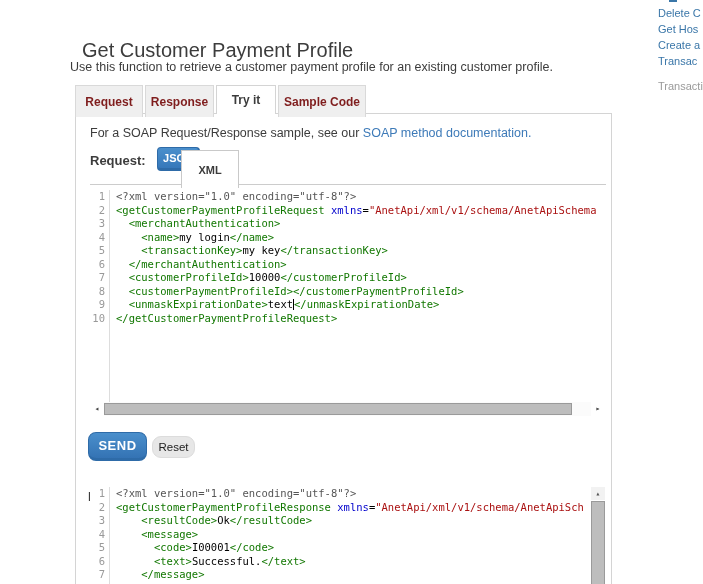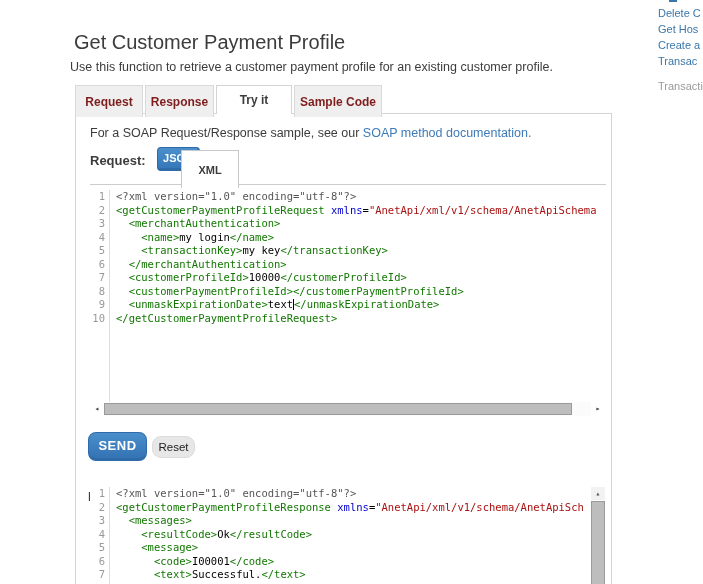--- a/index.html
+++ b/index.html
@@ -7,33 +7,33 @@
     width:703px;height:584px;overflow:hidden;position:relative;
     background:#fff;color:#3c3c3c;
     font-family:"Liberation Sans",sans-serif;
   }
   
   .top-links{position:absolute;left:658px;top:5px;width:60px;}
   .top-link{font-size:11px;color:#3a76a8;line-height:16px;white-space:nowrap;cursor:pointer;}
   .top-section{font-size:11px;color:#9a9a9a;line-height:16px;margin-top:9px;white-space:nowrap;}
   .clip-fragment{position:absolute;left:669px;top:0;width:8px;height:2px;background:#3a76a8;}
   
-  .page-title{position:absolute;left:70px;top:27px;margin:4px;font-size:20px;font-weight:400;color:#3c3c3c;}
+  .page-title{position:absolute;left:70px;top:27px;margin:12px;font-size:20px;font-weight:400;color:#3c3c3c;}
   .page-desc{position:absolute;left:70px;top:60px;font-size:12.5px;color:#3c3c3c;}
   
   .tabs{position:absolute;left:75px;top:85px;display:flex;z-index:2;}
   .tab{
     box-sizing:border-box;height:32px;margin-right:2px;
     background:#efefef;border:1px solid #d9d9d9;border-bottom:none;
     display:flex;align-items:center;justify-content:center;
     font-size:12px;font-weight:bold;color:#7f1d1d;cursor:pointer;
   }
   .tab:nth-child(1){width:68px}
   .tab:nth-child(2){width:69px}
-  .tab:nth-child(3){width:76px}
+  .tab:nth-child(3){width:60px}
   .tab:nth-child(4){width:88px}
   .tab.active{background:#fff;color:#3c3c3c;height:29px;border-color:#d4d4d4;}
   
   .panel{
     position:absolute;left:75px;top:113px;width:537px;height:480px;
     box-sizing:border-box;border:1px solid #d4d4d4;border-bottom:none;background:#fff;
   }
   .soap-note{position:absolute;left:14px;top:12px;font-size:12.5px;color:#3c3c3c;white-space:nowrap;}
   .soap-link{color:#3d7ab8;cursor:pointer;}
   
@@ -185,21 +185,20 @@
             <div>3</div>
             <div>4</div>
             <div>5</div>
             <div>6</div>
             <div>7</div>
             <div>8</div>
           </div>
         <div class="code-col">
             <div class="cl"><span class="tk-meta">&lt;?xml version="1.0" encoding="utf-8"?&gt;</span></div>
             <div class="cl"><span class="tk-tag">&lt;getCustomerPaymentProfileResponse</span><span class="tk-plain"> </span><span class="tk-attr">xmlns</span><span class="tk-plain">=</span><span class="tk-str">"AnetApi/xml/v1/schema/AnetApiSch</span></div>
-            <div class="cl"><span class="tk-plain">  </span><span class="tk-tag">&lt;messages&gt;</span></div>
             <div class="cl"><span class="tk-plain">    </span><span class="tk-tag">&lt;resultCode&gt;</span><span class="tk-plain">Ok</span><span class="tk-tag">&lt;/resultCode&gt;</span></div>
             <div class="cl"><span class="tk-plain">    </span><span class="tk-tag">&lt;message&gt;</span></div>
             <div class="cl"><span class="tk-plain">      </span><span class="tk-tag">&lt;code&gt;</span><span class="tk-plain">I00001</span><span class="tk-tag">&lt;/code&gt;</span></div>
             <div class="cl"><span class="tk-plain">      </span><span class="tk-tag">&lt;text&gt;</span><span class="tk-plain">Successful.</span><span class="tk-tag">&lt;/text&gt;</span></div>
             <div class="cl"><span class="tk-plain">    </span><span class="tk-tag">&lt;/message&gt;</span></div>
           </div>
       </div>
       <div class="v-scroll">
         <div class="v-arrow">▴</div>
         <div class="v-thumb"></div>

